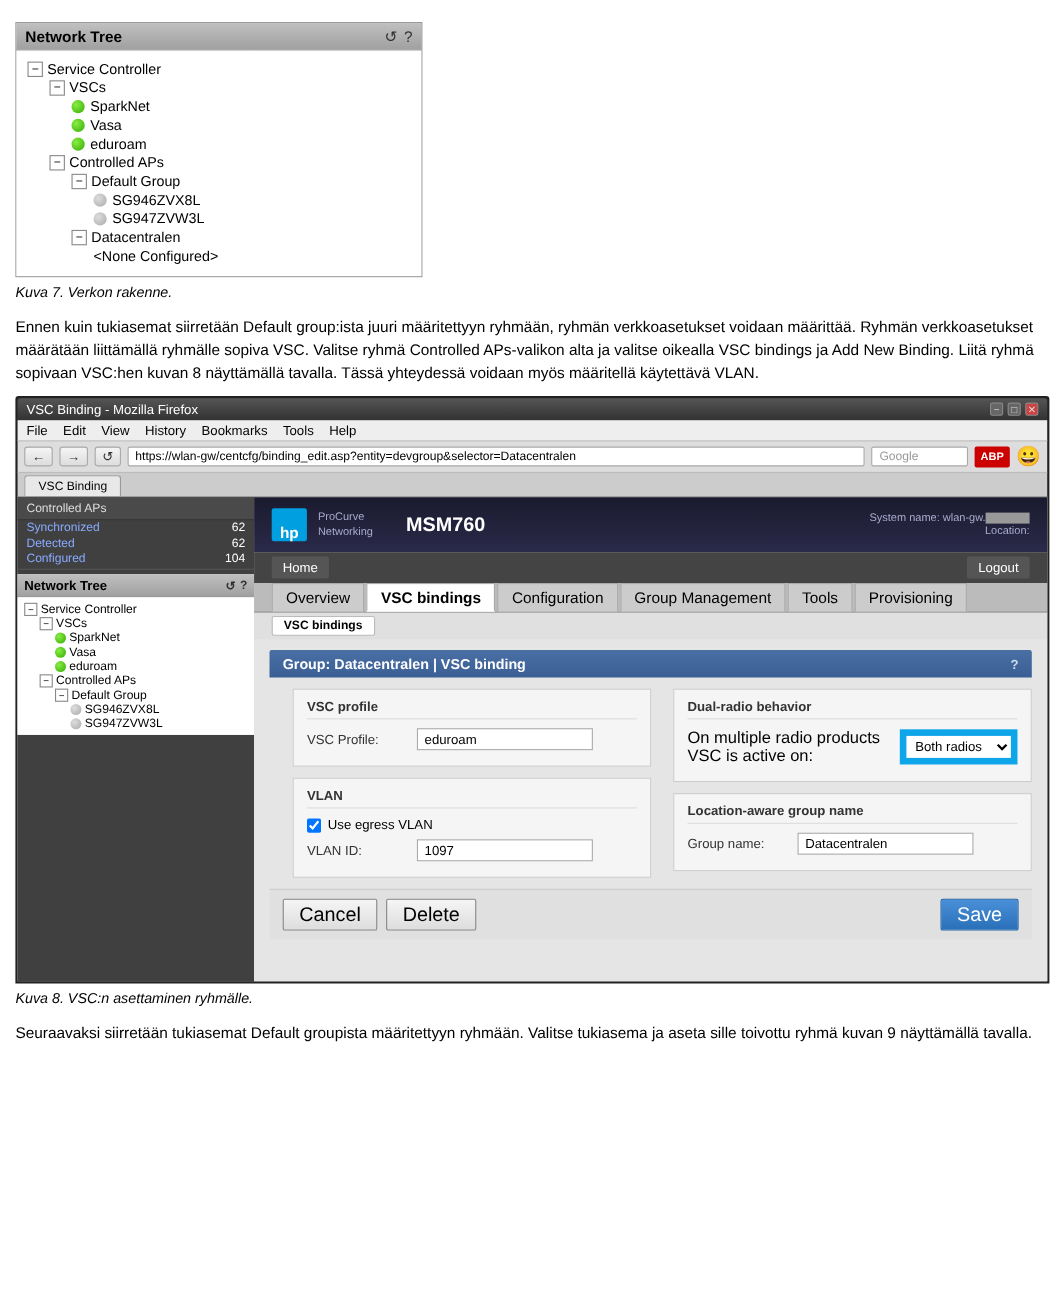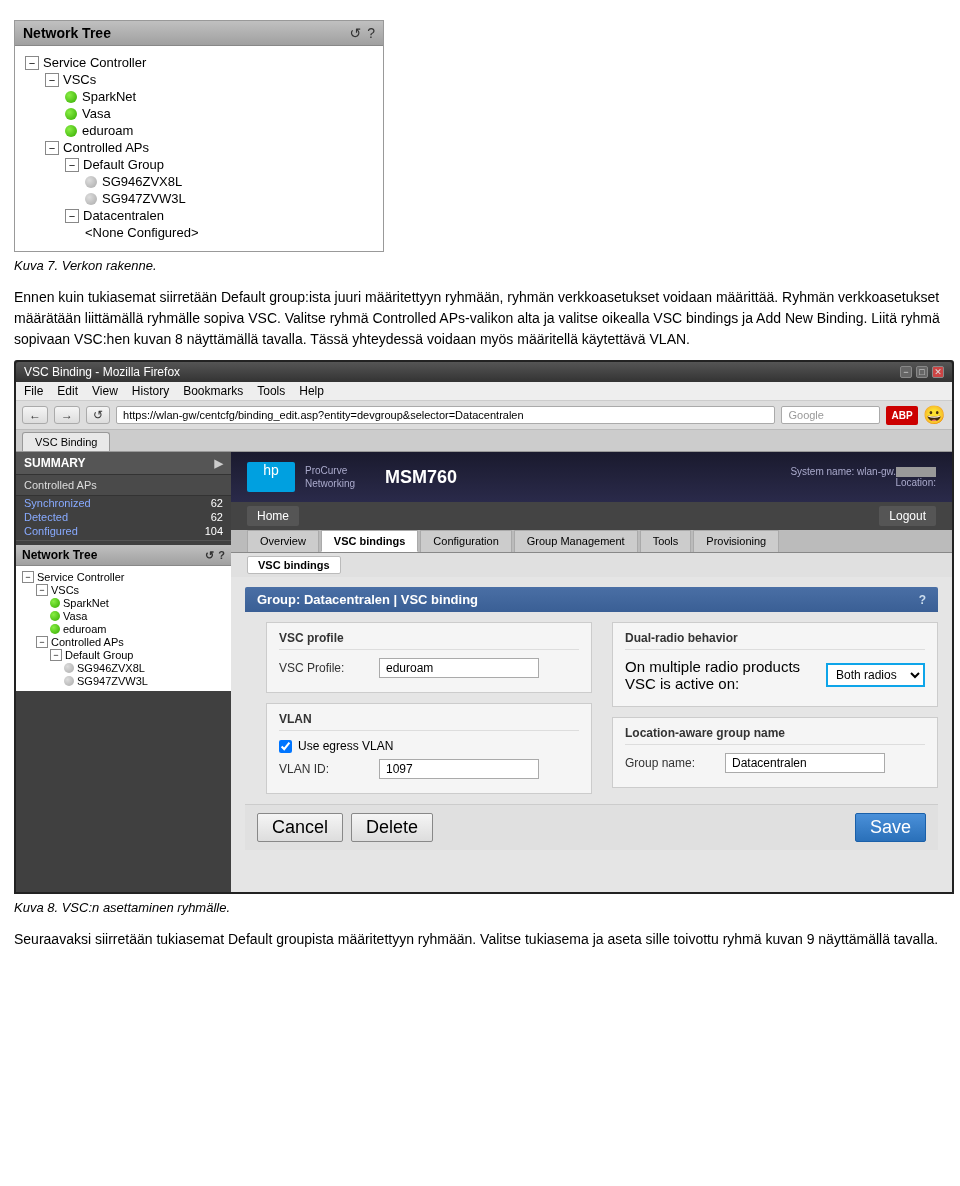--- a/index.html
+++ b/index.html
@@ -168,21 +168,21 @@
       font-size: 11px;
       color: #000;
     }
     .browser-search-box {
       background: #fff;
       border: 1px solid #aaa;
       border-radius: 2px;
       padding: 2px 6px;
       font-size: 11px;
       color: #000;
-      width: 99px;
+      width: 88px;
     }
     .browser-content {
       background: #e8e8e8;
       display: flex;
       height: 440px;
     }
 
     
     .sidebar {
       width: 215px;
@@ -291,29 +291,29 @@
       display: flex;
       align-items: center;
       justify-content: space-between;
     }
     .hp-logo-area {
       display: flex;
       align-items: center;
       gap: 10px;
     }
     .hp-logo {
-      width: 48px;
+      width: 32px;
       height: 30px;
       background: #00a0e0;
       border-radius: 2px;
       display: flex;
-      align-items: flex-start;
+      align-items: flex-end;
       justify-content: center;
       color: #fff;
-      font-weight: normal;
+      font-weight: bold;
       font-size: 14px;
     }
     .hp-model {
       color: #fff;
       font-size: 18px;
       font-weight: bold;
       margin-left: 20px;
     }
     .hp-system-info {
       color: #aac;
@@ -336,21 +336,21 @@
     }
     .hp-tabs-row {
       background: #bbb;
       padding: 0 16px;
       display: flex;
       gap: 0;
       border-bottom: 1px solid #888;
     }
     .hp-tab {
       padding: 4px 12px;
-      font-size: 11px;
+      font-size: 14px;
       cursor: pointer;
       background: #ccc;
       border: 1px solid #aaa;
       border-bottom: none;
       margin-right: 2px;
       color: #000;
     }
     .hp-tab.active {
       background: #fff;
       border-bottom: 1px solid #fff;
@@ -424,21 +424,21 @@
       font-size: 12px;
     }
     .form-input {
       border: 1px solid #aaa;
       padding: 2px 6px;
       font-size: 12px;
       background: #fff;
       width: 160px;
     }
     .form-select {
-      border: 2px solid #0ea5e9;
+      border: 6px solid #0ea5e9;
       padding: 2px 4px;
       font-size: 12px;
       background: #fff;
     }
     .form-checkbox {
       margin-right: 6px;
     }
     .two-col-form {
       display: flex;
       gap: 20px;
@@ -588,24 +588,20 @@
       <span style="font-size:18px;">😀</span>
     </div>
 
     <div style="background:#ccc;padding:2px 6px 0 6px;display:flex;align-items:flex-end;border-bottom:1px solid #999;">
       <div style="background:#e8e8e8;border:1px solid #999;border-bottom:none;padding:3px 12px;font-size:11px;border-radius:3px 3px 0 0;">VSC Binding</div>
     </div>
 
     <div class="browser-content">
 
       <div class="sidebar">
-        <div class="sidebar-summary">
-          <span>SUMMARY</span>
-          <span class="sidebar-summary-icon">▶</span>
-        </div>
         <div class="sidebar-controlled-aps">Controlled APs</div>
         <div class="sidebar-stat-row">
           <span class="sidebar-stat-label">Synchronized</span>
           <span class="sidebar-stat-val">62</span>
         </div>
         <div class="sidebar-stat-row">
           <span class="sidebar-stat-label">Detected</span>
           <span class="sidebar-stat-val">62</span>
         </div>
         <div class="sidebar-stat-row">

